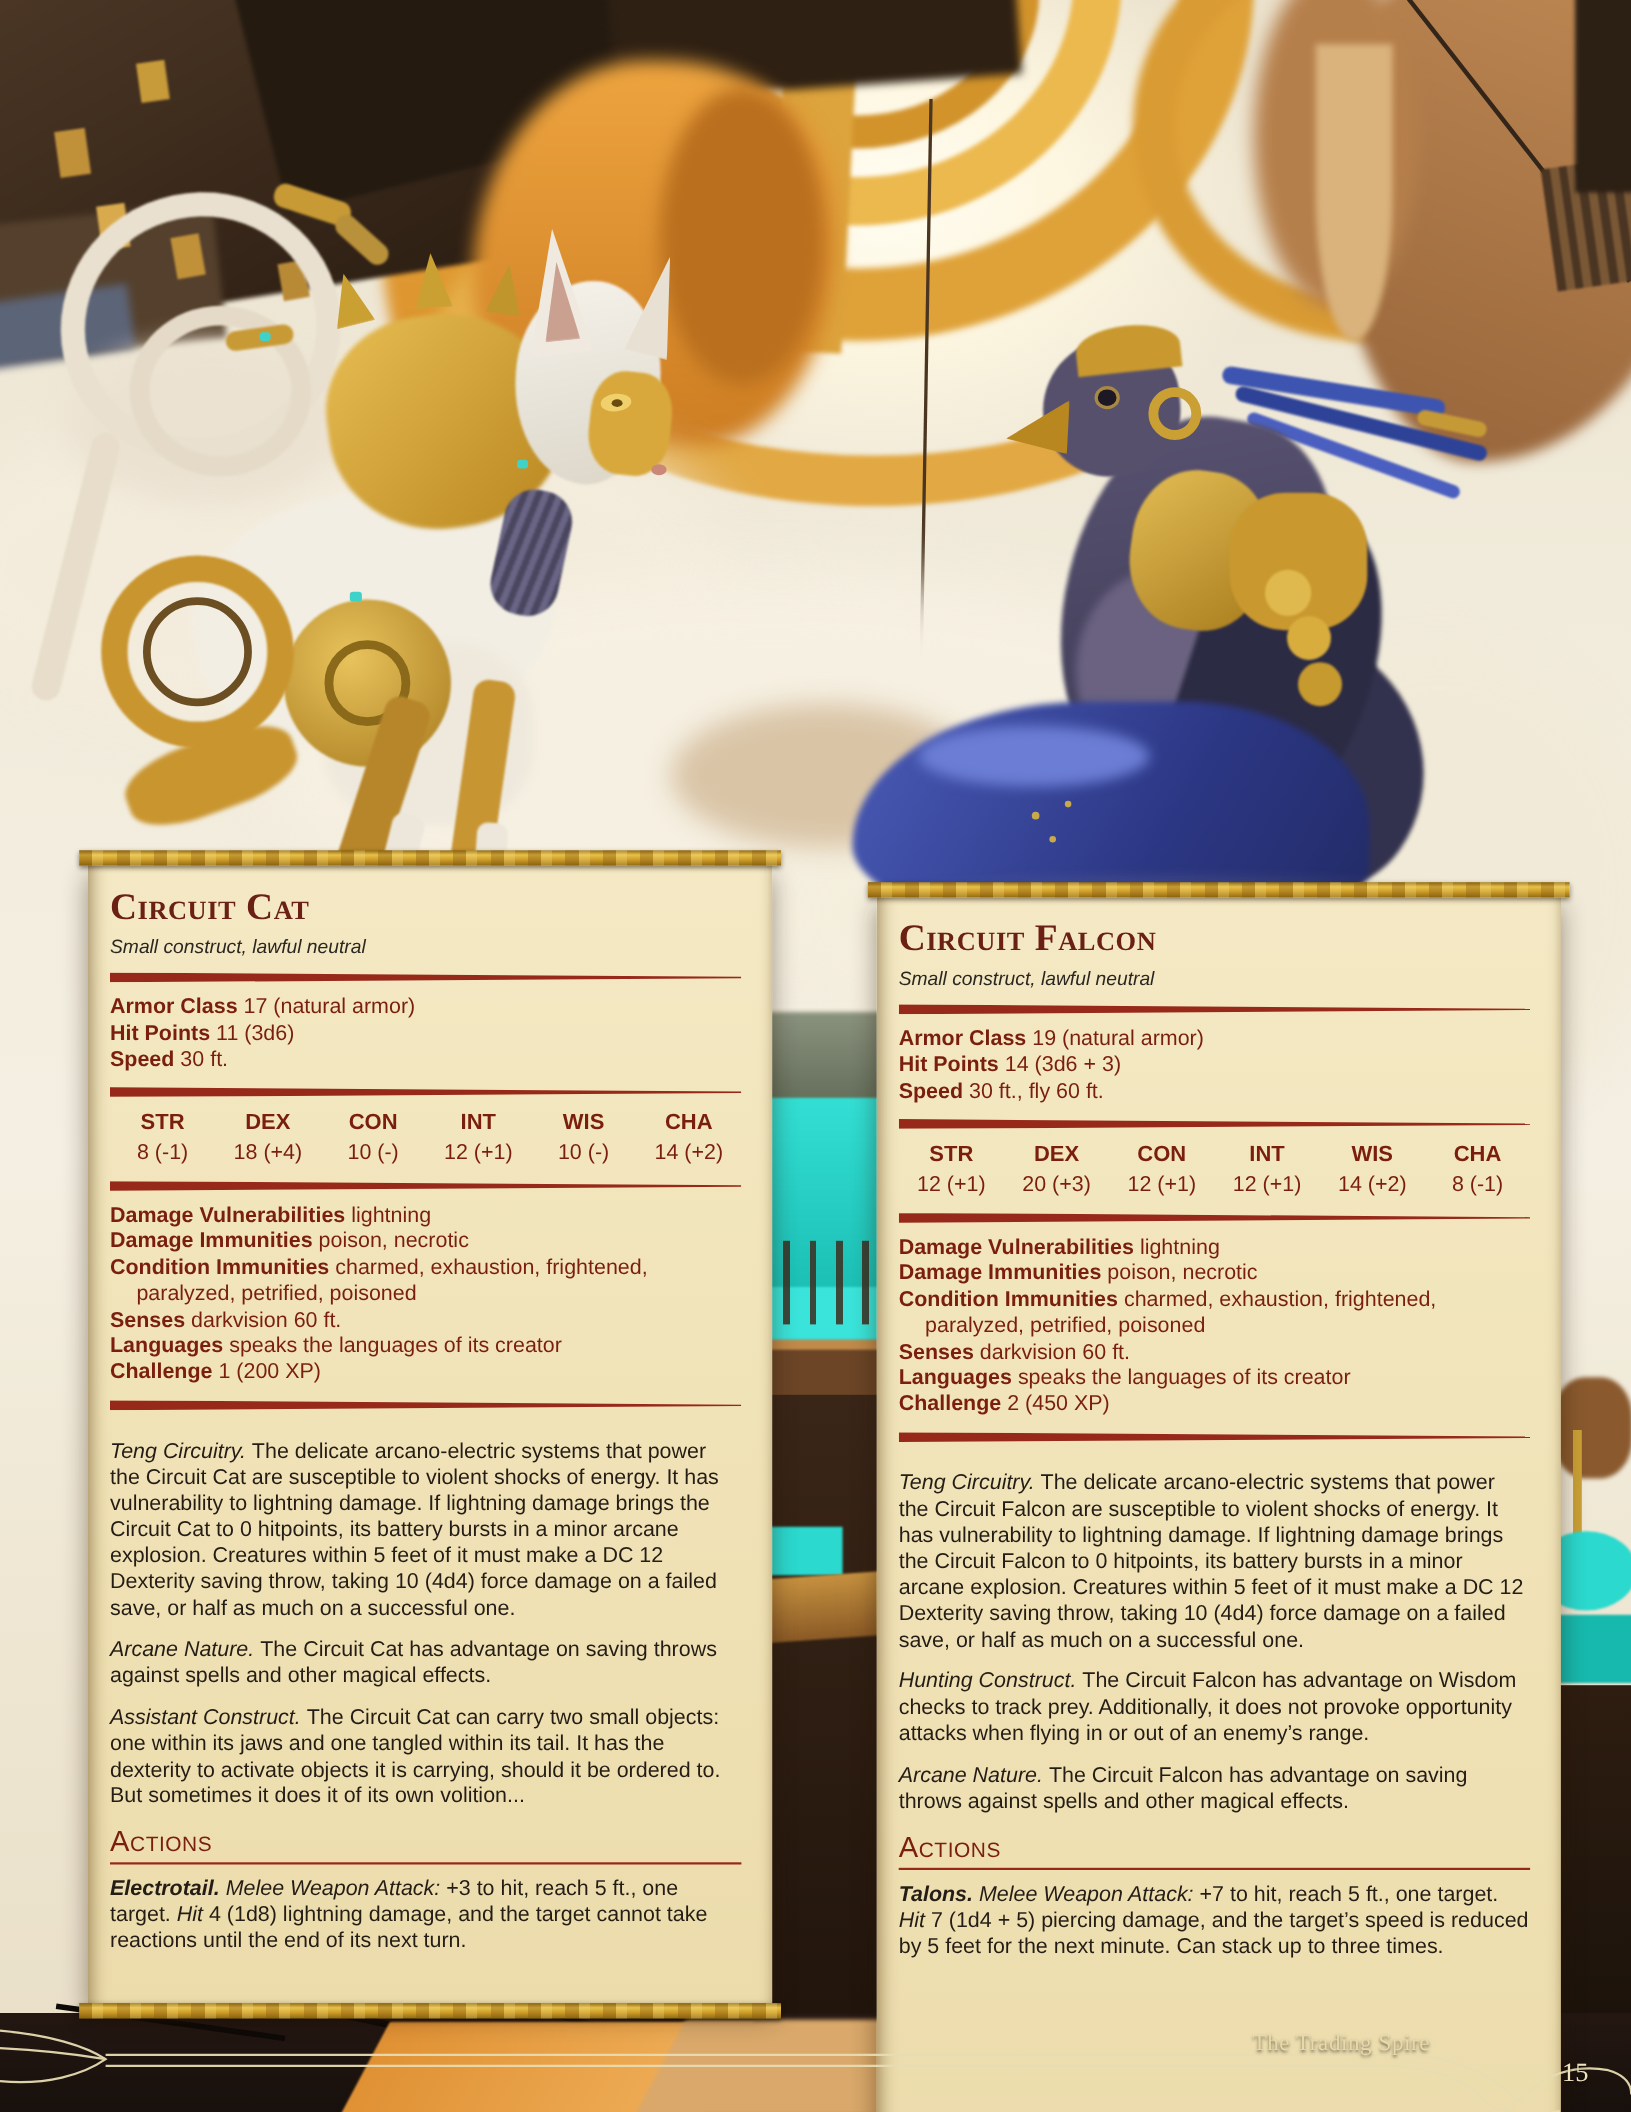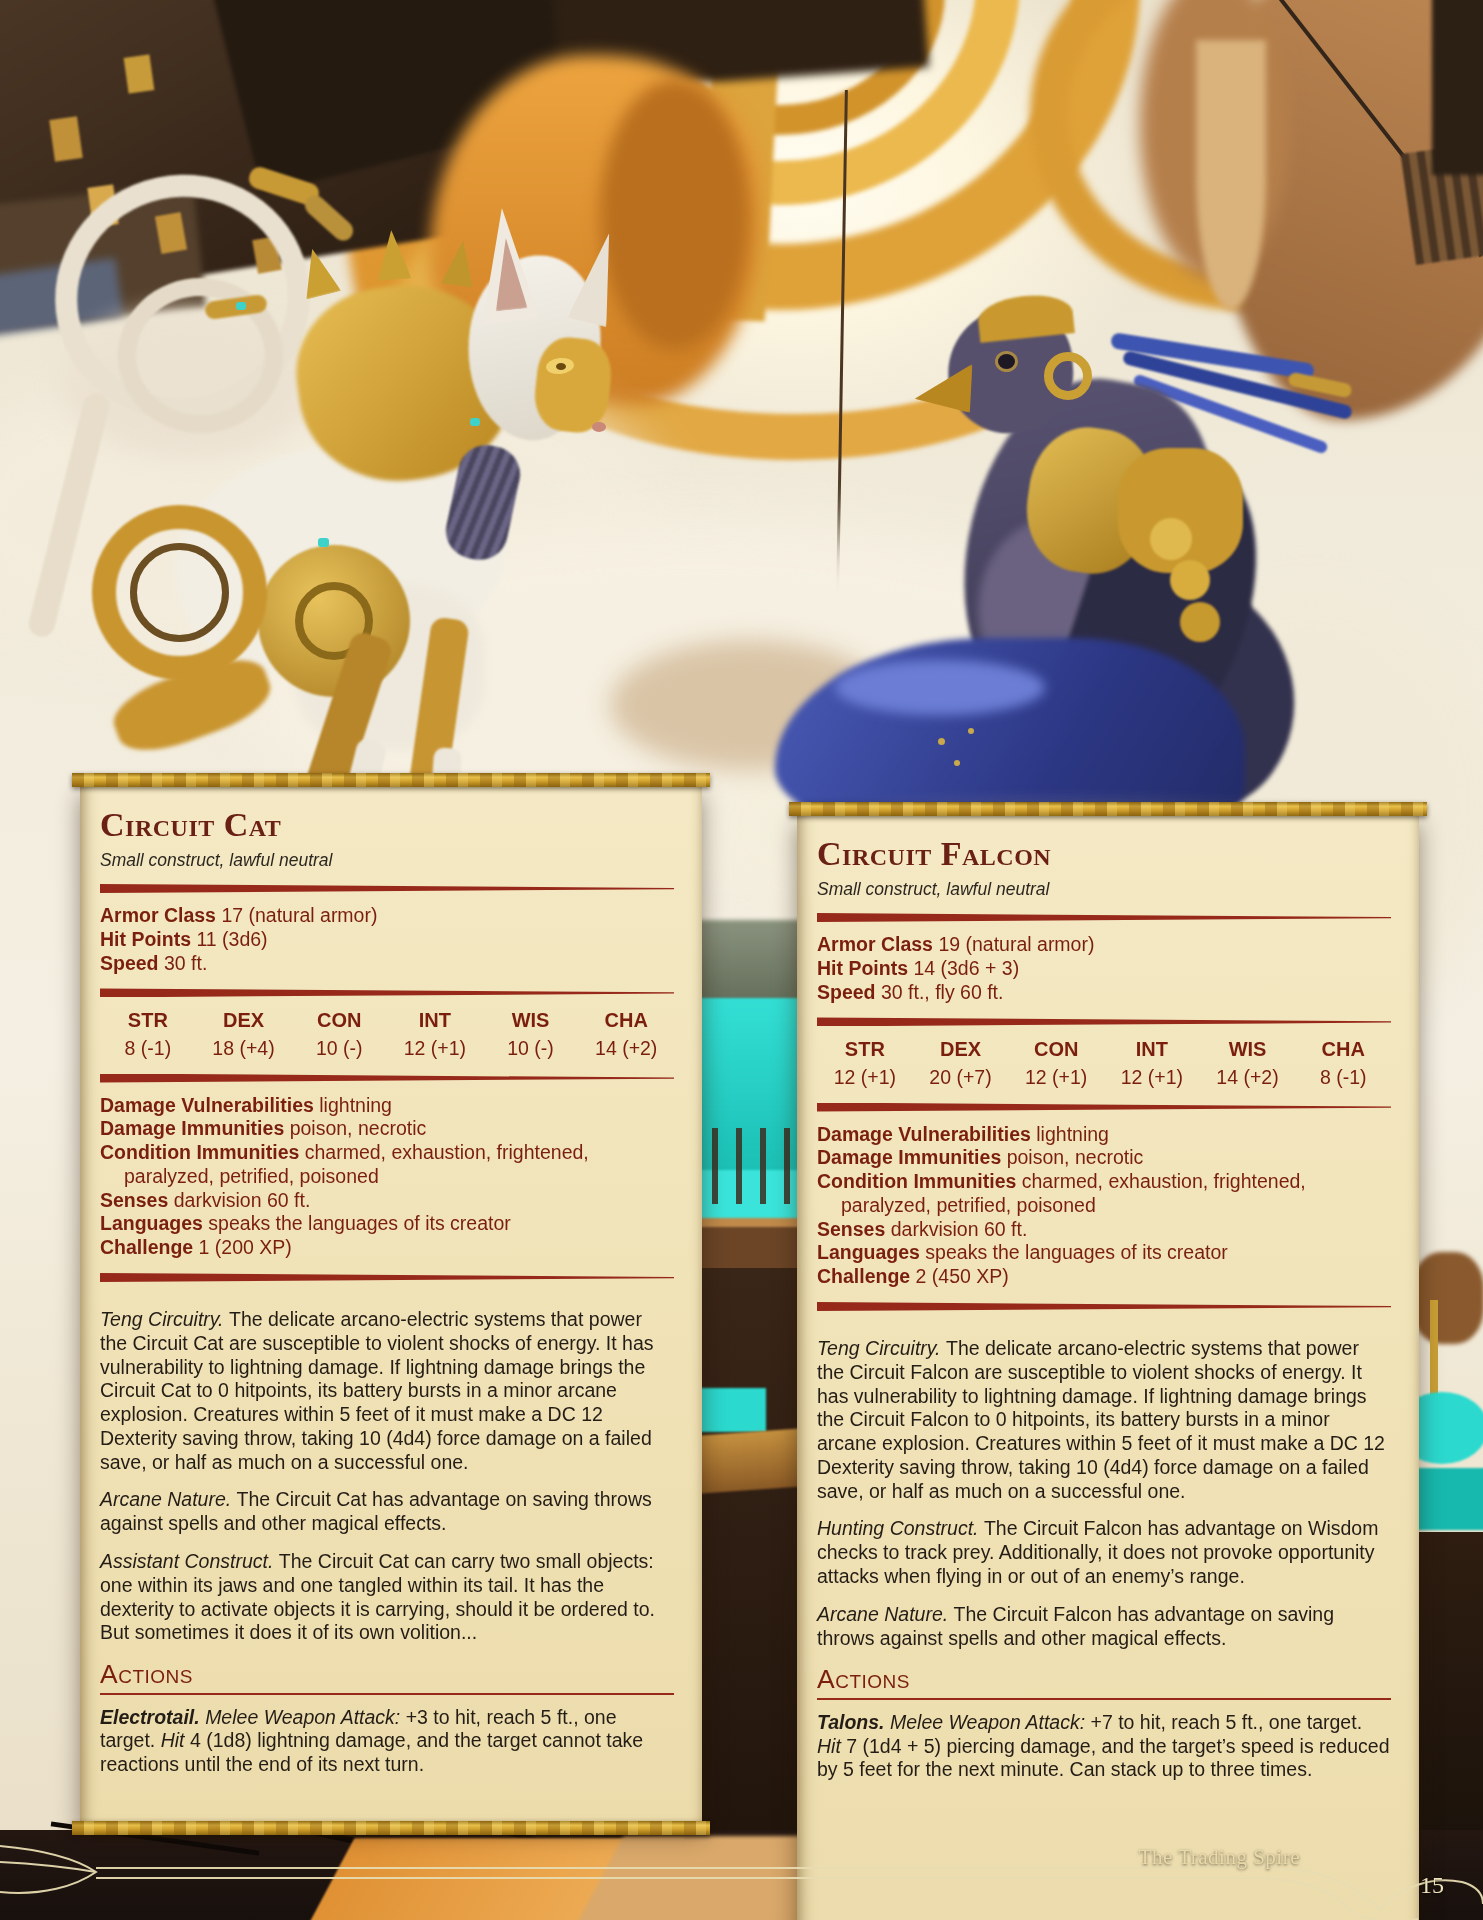--- a/index.html
+++ b/index.html
@@ -292,21 +292,21 @@
     <div class="core-line"><span class="lbl">Hit Points</span> <span>14 (3d6 + 3)</span></div>
     <div class="core-line"><span class="lbl">Speed</span> <span>30 ft., fly 60 ft.</span></div>
     <div class="taper"></div>
     <div class="abilities">
       <div class="col">
           <div class="ab-name">STR</div>
           <div class="ab-score">12 (+1)</div>
         </div>
       <div class="col">
           <div class="ab-name">DEX</div>
-          <div class="ab-score">20 (+7)</div>
+          <div class="ab-score">20 (+3)</div>
         </div>
       <div class="col">
           <div class="ab-name">CON</div>
           <div class="ab-score">12 (+1)</div>
         </div>
       <div class="col">
           <div class="ab-name">INT</div>
           <div class="ab-score">12 (+1)</div>
         </div>
       <div class="col">

